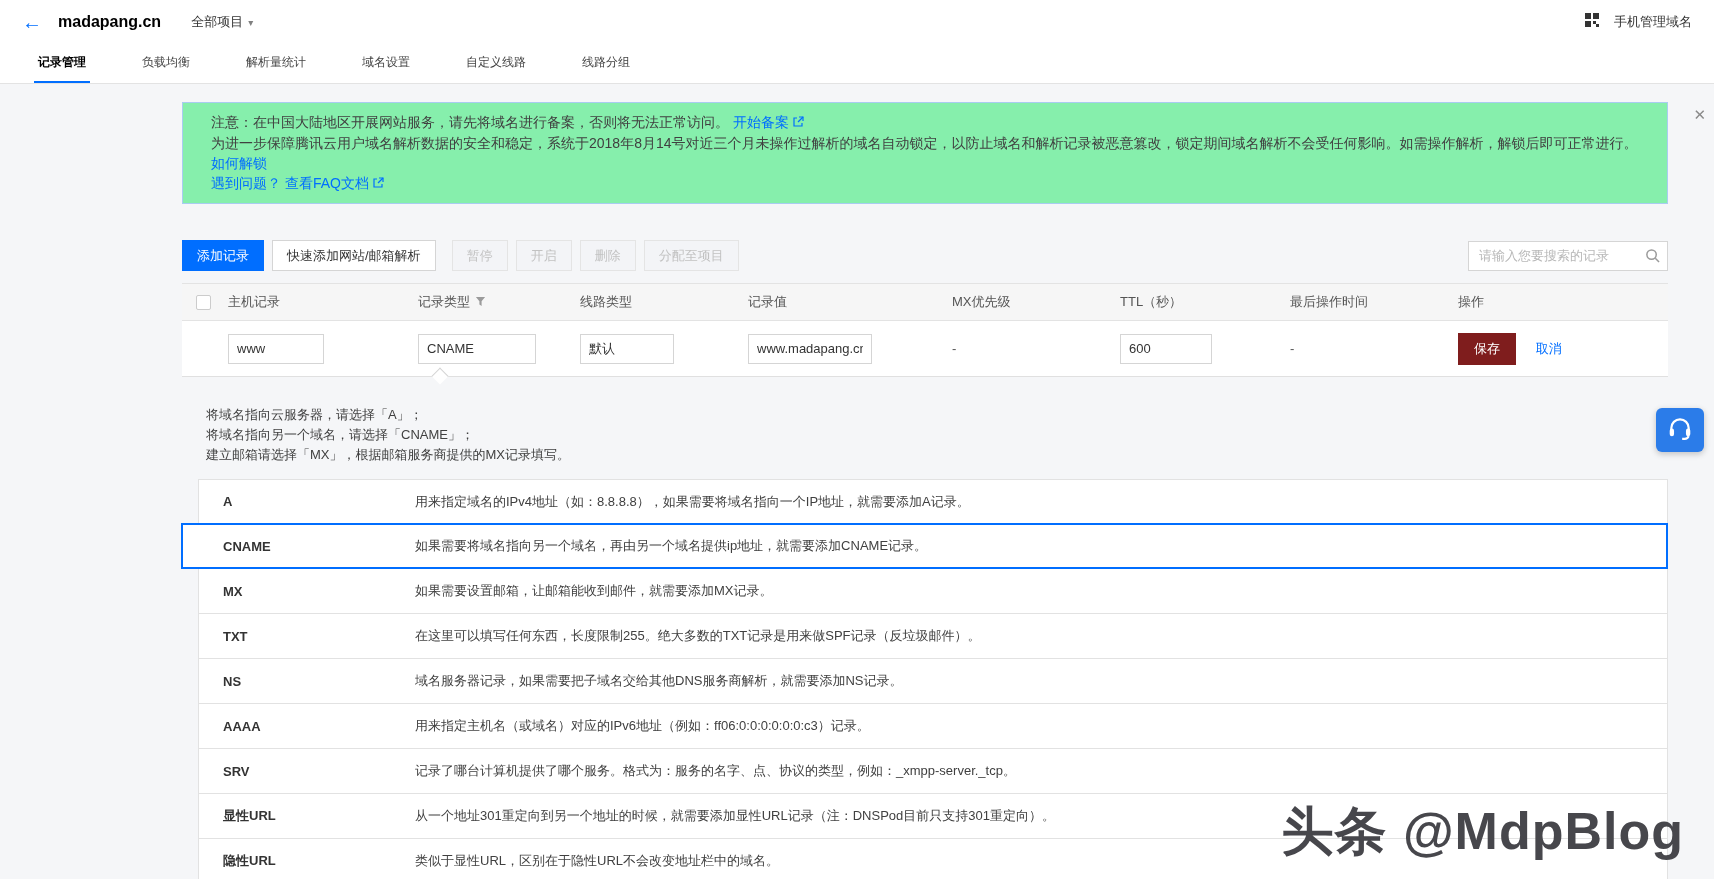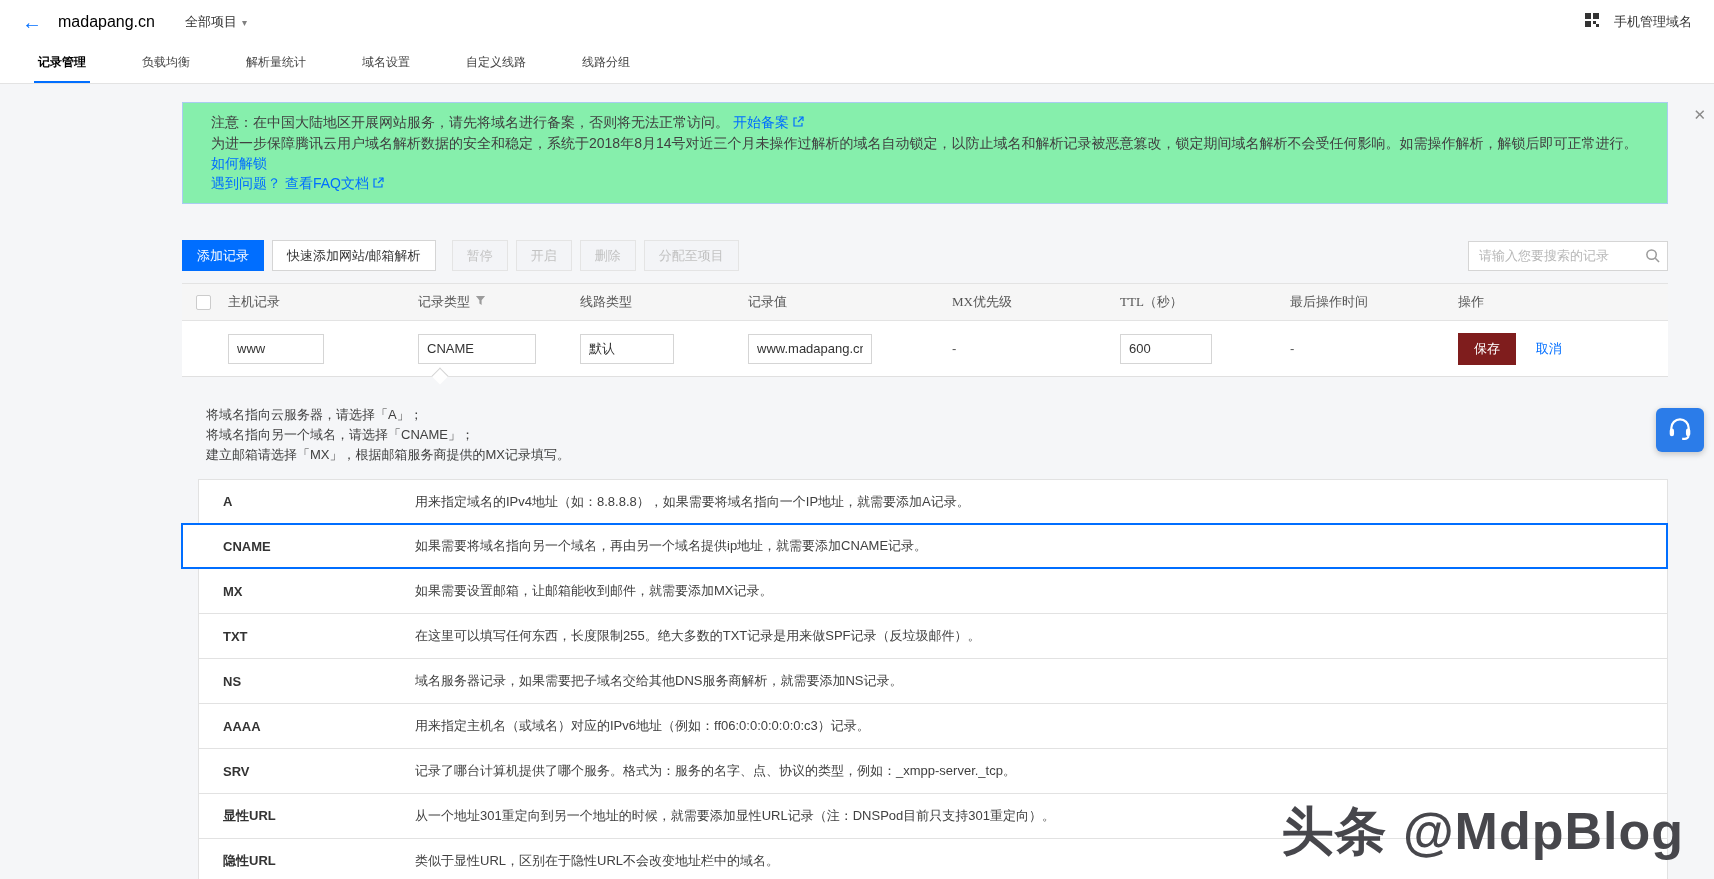--- a/index.html
+++ b/index.html
@@ -4,21 +4,21 @@
 <style>
   * { box-sizing: border-box; margin: 0; padding: 0; }
   html, body { width: 1714px; height: 879px; }
   body {
     font-family: "Liberation Sans", "DejaVu Sans", sans-serif;
     background: #f5f6f8; overflow: hidden; position: relative; color: #333;
   }
   
   .topbar { height: 44px; background: #fff; display: flex; align-items: center; padding: 0 22px; }
   .back { color: #006eff; font-size: 20px; margin-right: 16px; line-height: 1; cursor: pointer; }
-  .domain { font-size: 16px; font-weight: normal; color: #000; margin-right: 30px; }
+  .domain { font-size: 16px; font-weight: bold; color: #000; margin-right: 30px; }
   .project { display: flex; align-items: center; gap: 5px; font-size: 13px; color: #333; cursor: pointer; }
   .project .caret { font-size: 10px; color: #808080; }
   .topbar-right { margin-left: auto; display: flex; align-items: flex-start; gap: 15px; font-size: 13px; cursor: pointer; }
   
   .tabs { height: 40px; background: #fff; border-bottom: 1px solid #e3e3e3; display: flex; padding: 0 10px; }
   .tab { margin: 0 24px; padding: 0 4px; line-height: 38px; font-size: 12px; color: #444; cursor: pointer; border-bottom: 2px solid transparent; font-family: Liberation Mono, monospace; }
   .tab.active { color: #000; font-weight: bold; border-bottom-color: #006eff; }
   
   .container { position: relative; margin: 18px 46px 0 182px; }
   
@@ -33,21 +33,21 @@
   .btn-default { background: #fff; border-color: #d5d5d5; color: #333; margin-left: 8px; }
   .btn-disabled { background: #f3f4f7; border-color: #e4e4e4; color: #c2c2c2; margin-left: 8px; cursor: default; }
   .btn-disabled.first { margin-left: 16px; }
   .search { margin-left: auto; position: relative; width: 200px; }
   .search input { width: 100%; height: 30px; border: 1px solid #d5d5d5; padding: 0 30px 0 10px; font-size: 13px; color: #333; background: #fff; font-family: inherit; outline: none; }
   .search input::placeholder { color: #b8b8b8; }
   .search .mag { position: absolute; right: 8px; top: 7px; cursor: pointer; }
   
   .grid { display: grid; grid-template-columns: 46px 190px 162px 168px 204px 168px 170px 168px 1fr; align-items: center; }
   .thead { margin-top: 12px; background: #f6f6f6; border-top: 1px solid #e3e3e3; border-bottom: 1px solid #e3e3e3; height: 38px; font-size: 13px; color: #555; }
-  .thead .cell { display: flex; align-items: center; gap: 5px; font-family: Liberation Serif, serif; }
+  .thead .cell { display: flex; align-items: center; gap: 5px; }
   .checkbox { width: 15px; height: 15px; border: 1px solid #ccc; background: #fff; border-radius: 2px; margin-left: 14px; cursor: pointer; }
   .edit-row { background: #fff; height: 56px; border-bottom: 1px solid #e0e0e0; font-size: 13px; }
   .edit-row input { height: 30px; border: 1px solid #d5d5d5; padding: 0 8px; font-size: 13px; color: #333; font-family: inherit; outline: none; background: #fff; }
   .in-host { width: 96px; } .in-type { width: 118px; } .in-line { width: 94px; } .in-value { width: 124px; } .in-ttl { width: 92px; }
   .dash { color: #555; }
   .btn-save { width: 58px; height: 32px; background: #7f1d1d; color: #fff; border: none; font-size: 13px; cursor: pointer; font-family: inherit; }
   .cancel { color: #006eff; margin-left: 16px; cursor: pointer; font-size: 13px; }
   
   .panel { position: relative; padding-top: 28px; }
   .panel-caret { position: absolute; top: -7px; left: 252px; width: 12px; height: 12px; background: #fff; border-left: 1px solid #d4d4d4; border-top: 1px solid #d4d4d4; transform: rotate(45deg); z-index: 1; }

